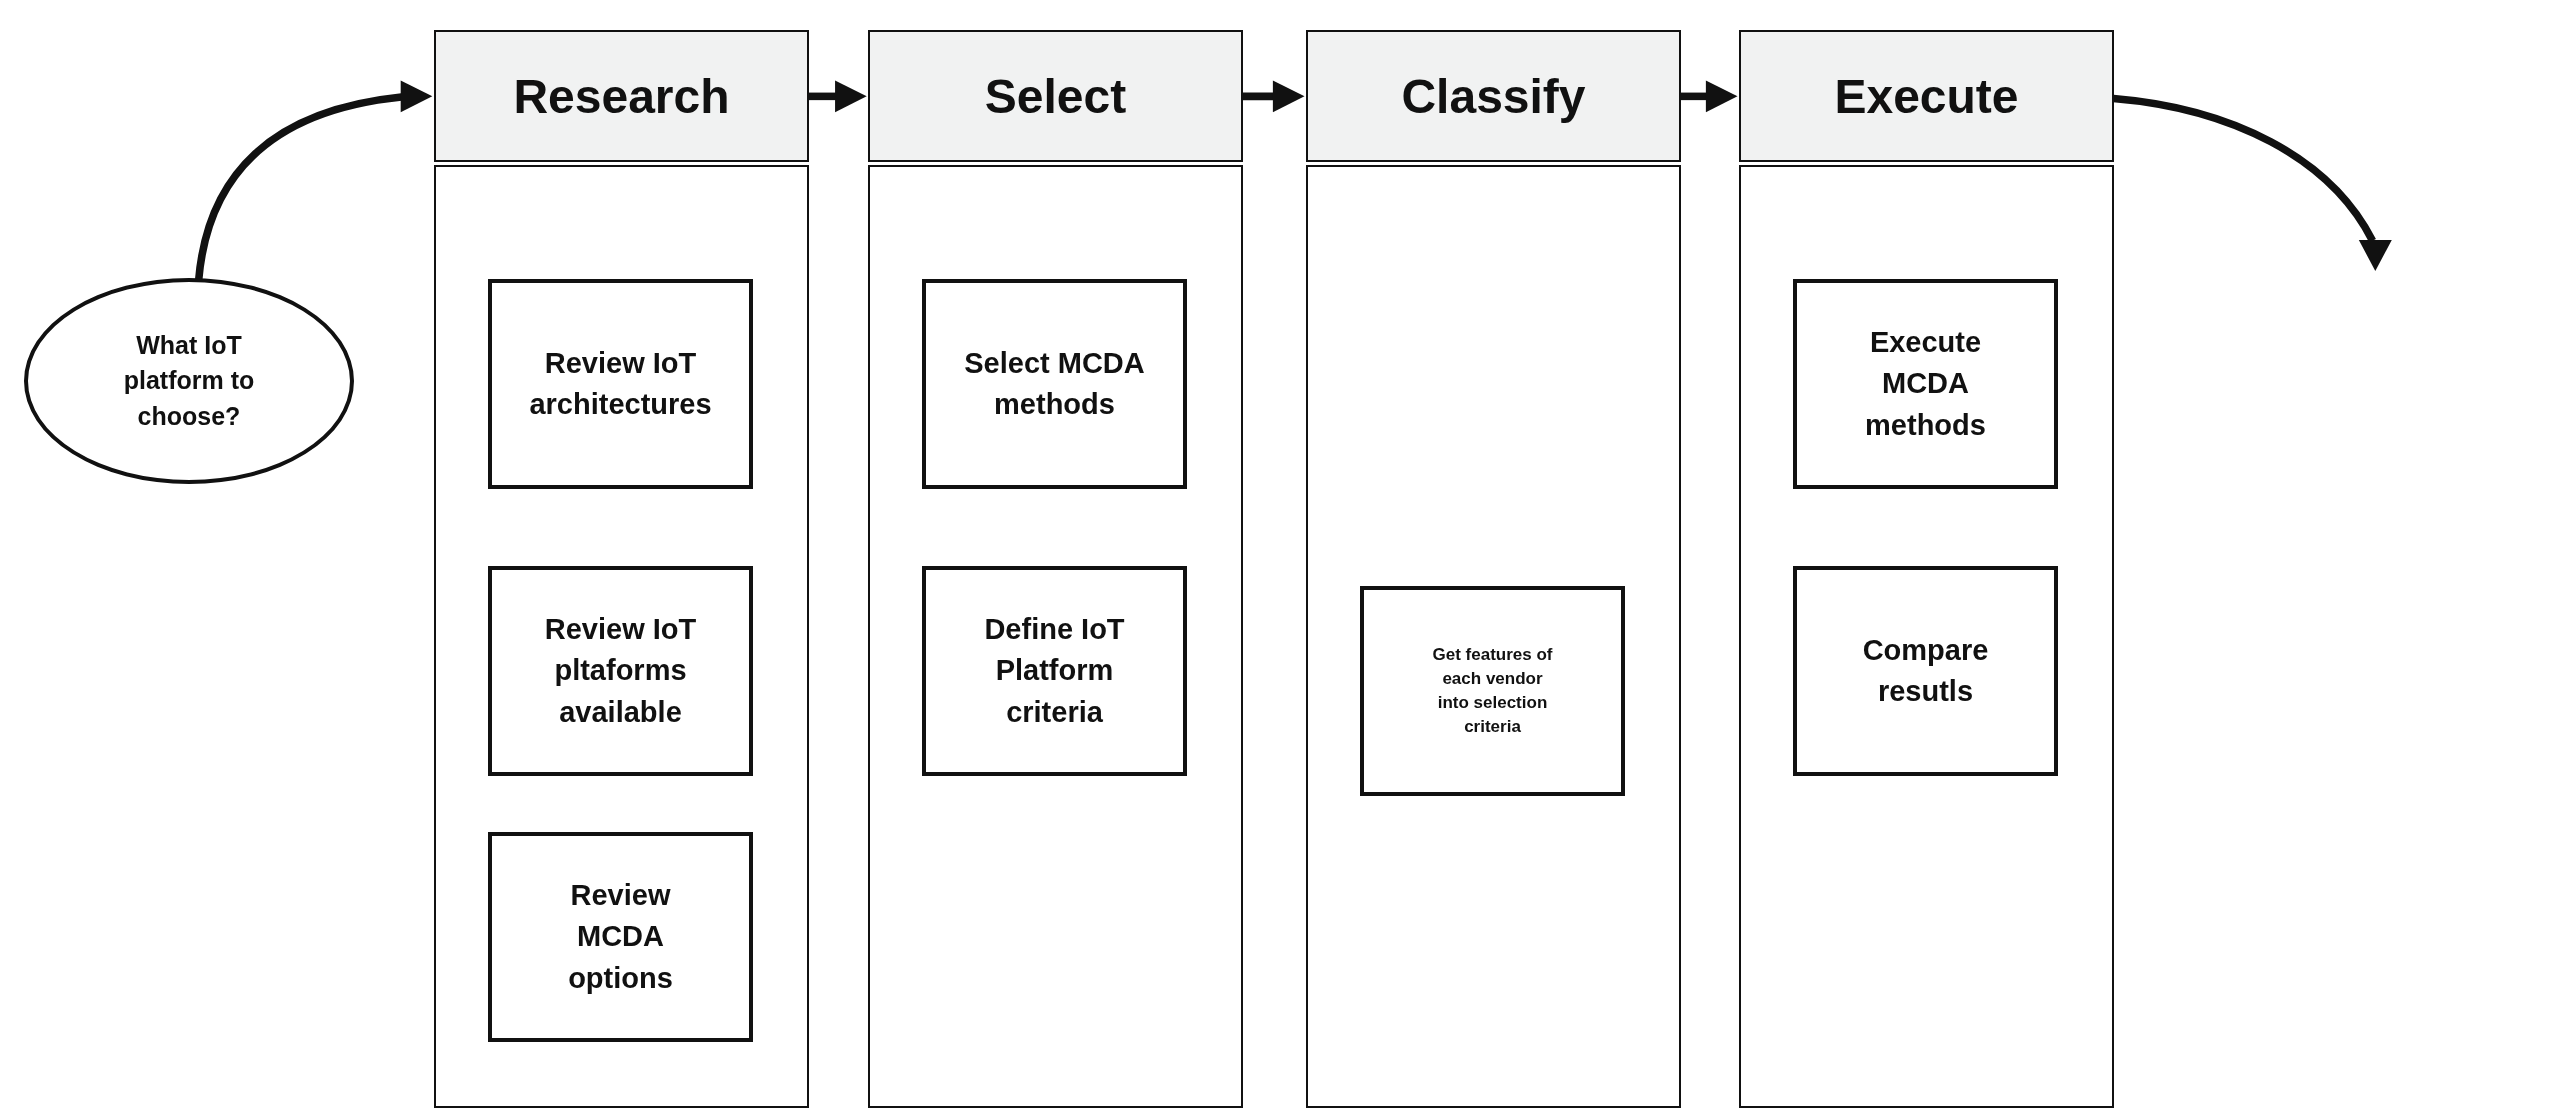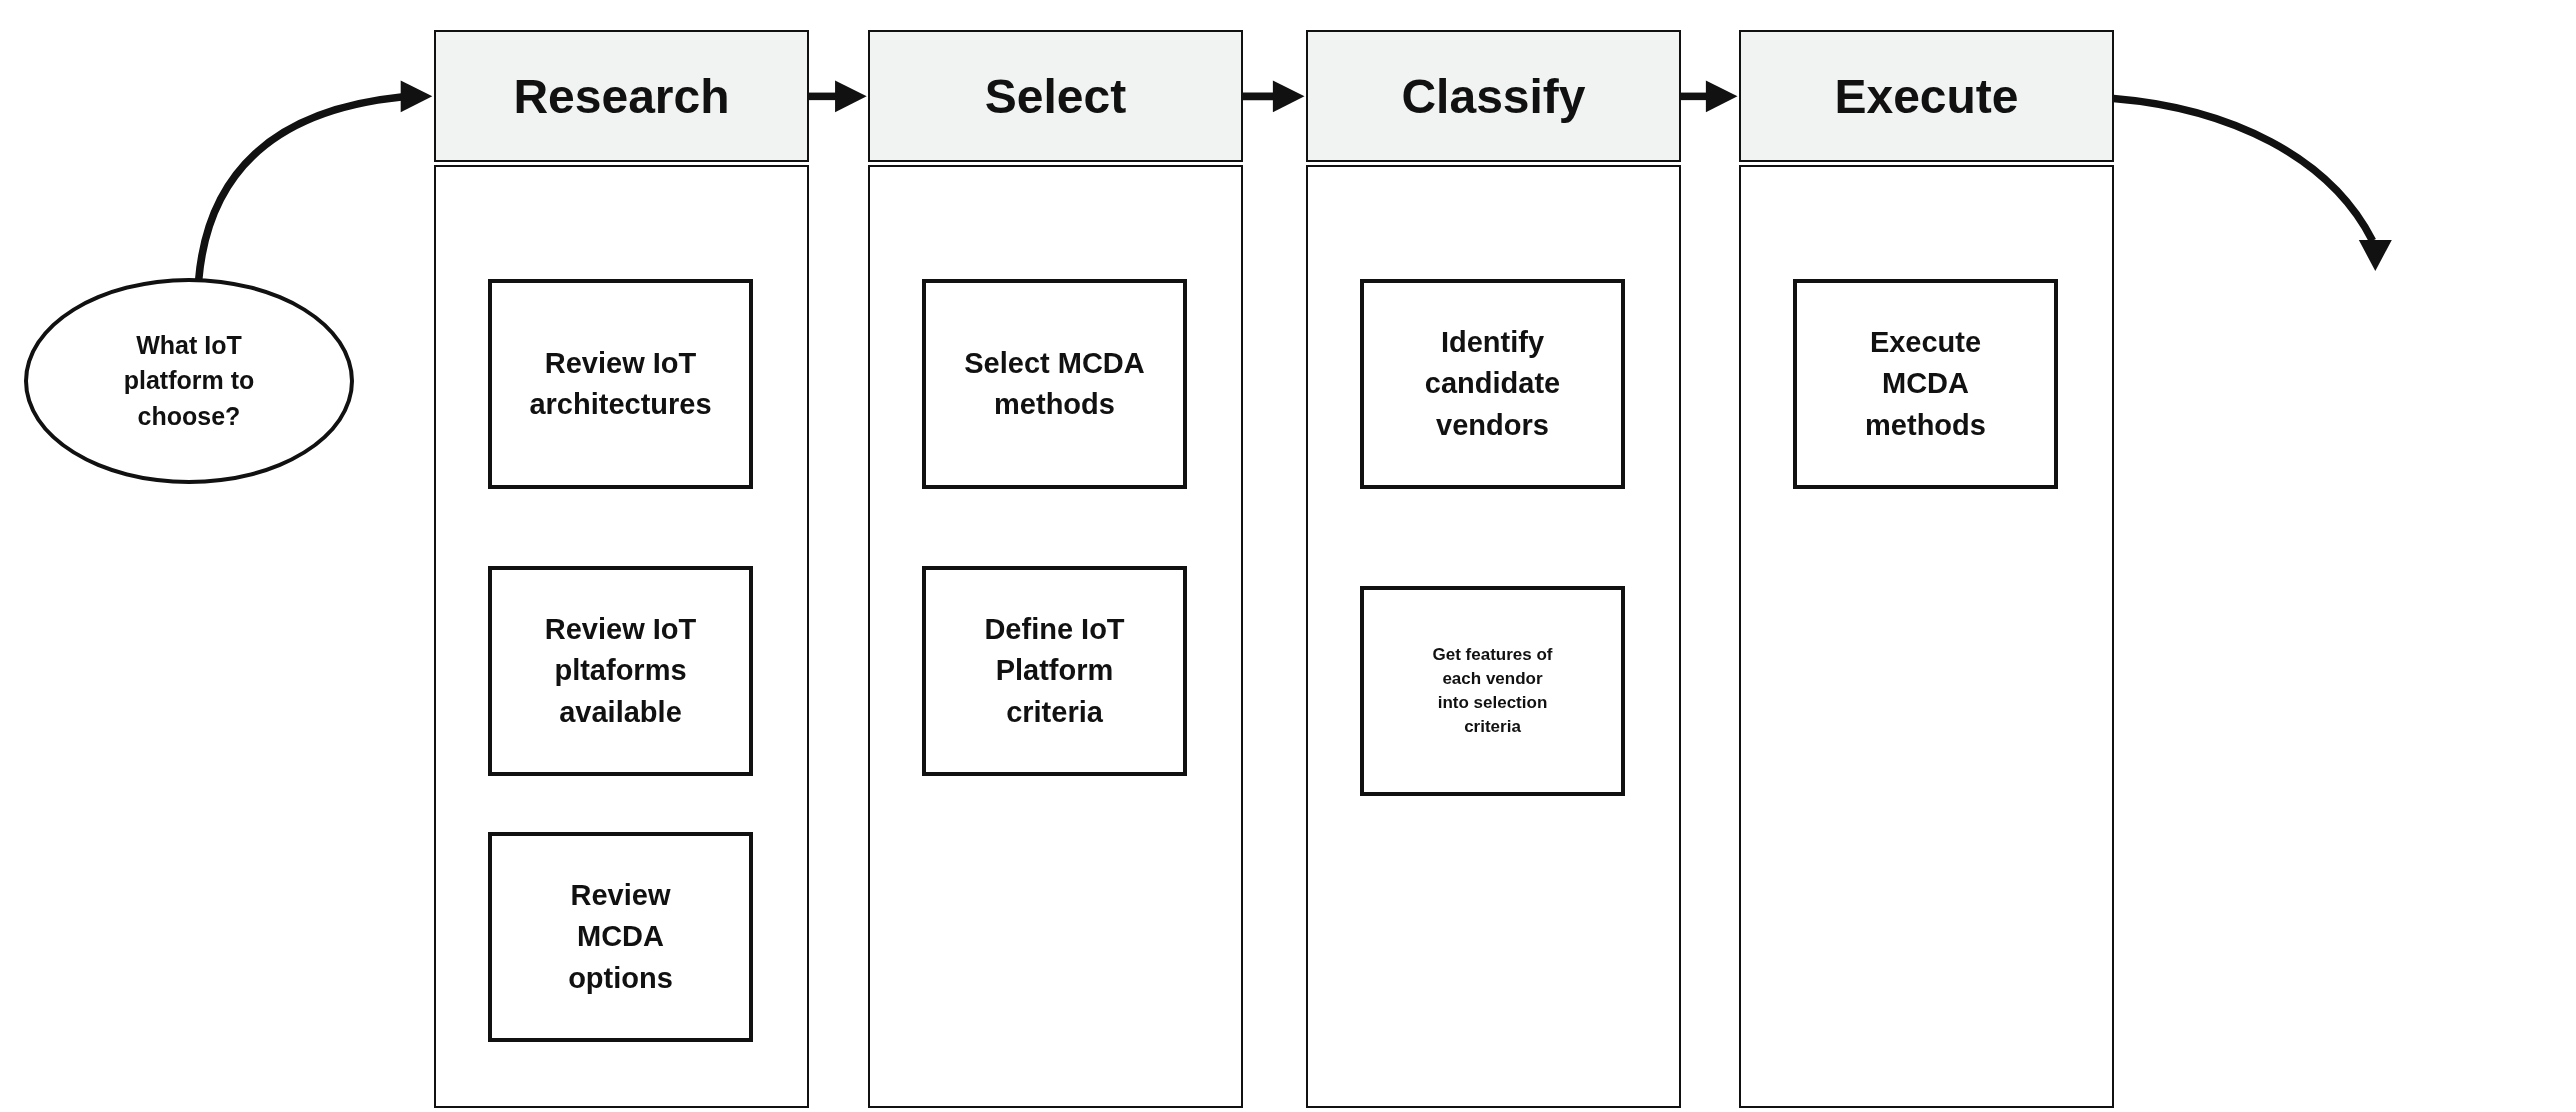--- a/index.html
+++ b/index.html
@@ -162,41 +162,40 @@
 criteria</span>
       </div>
     </div>
   </div>
 
   <div class="col c2">
     <div class="col-header">
       <span>Classify</span>
     </div>
     <div class="col-body">
-      <div class="task r1">
-        <span>Identify
-candidate
-vendors</span>
-      </div>
       <div class="task r2 small">
         <span>Get features of
 each vendor
 into selection
 criteria</span>
       </div>
     </div>
   </div>
 
   <div class="col c3">
     <div class="col-header">
       <span>Execute</span>
     </div>
     <div class="col-body">
       <div class="task r1">
         <span>Execute
 MCDA
 methods</span>
       </div>
+      <div class="task r2">
+        <span>Compare
+resutls</span>
+      </div>
     </div>
   </div>
 
 </div>
 
 
 </body></html>

